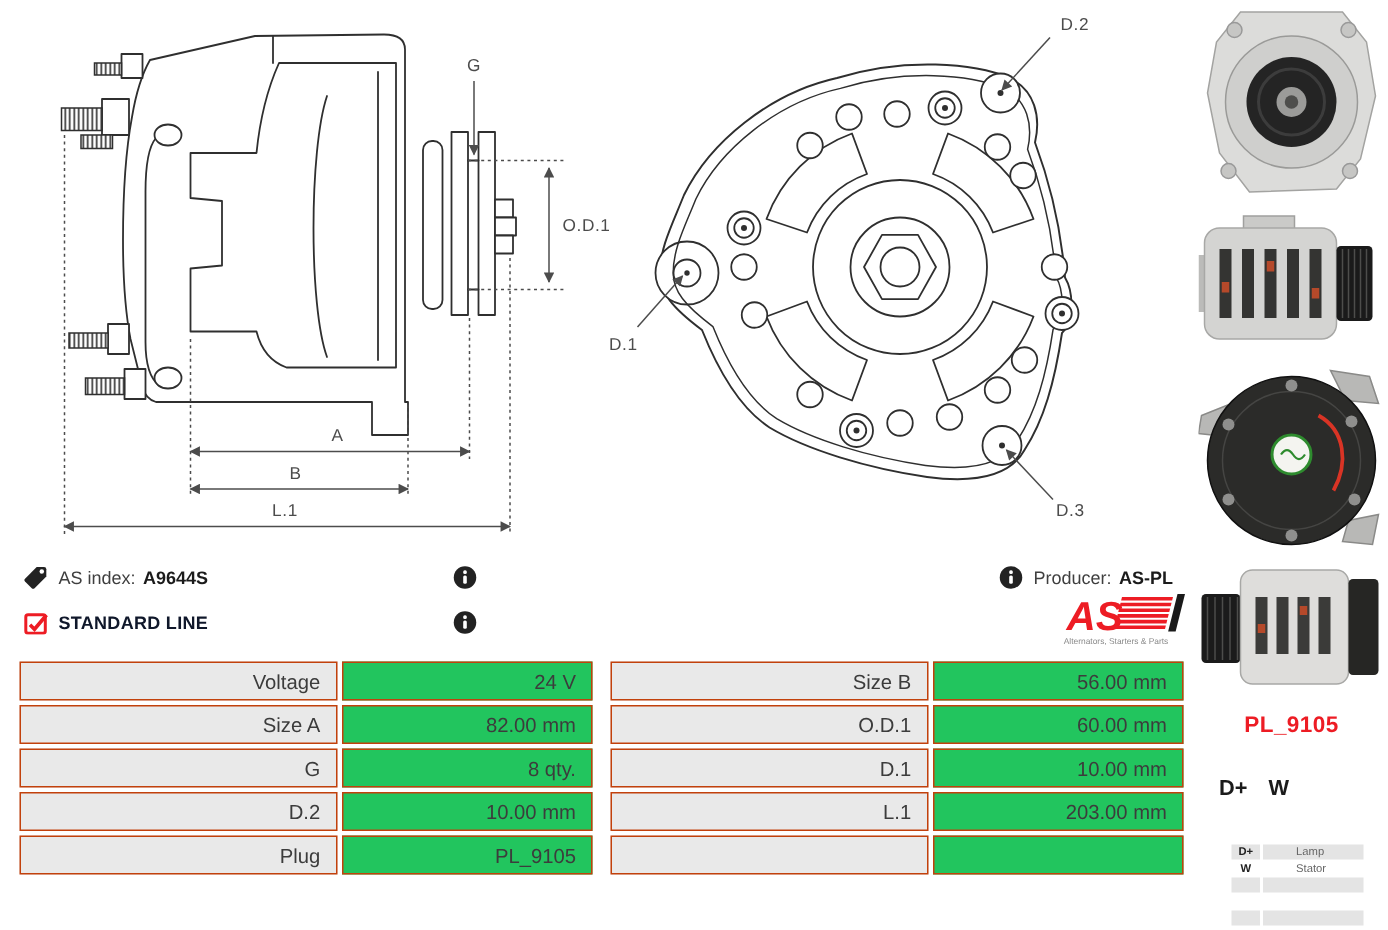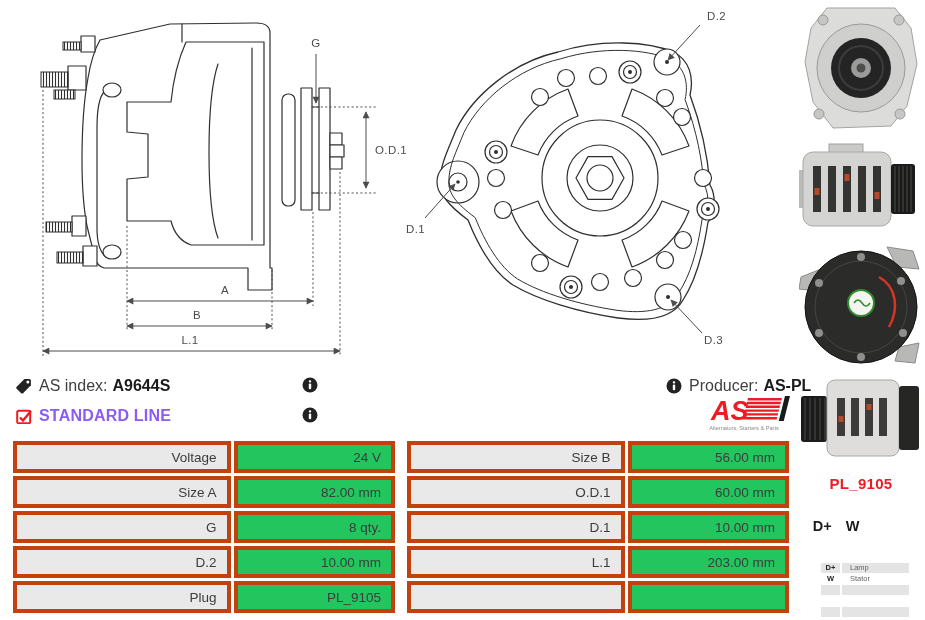--- a/index.html
+++ b/index.html
@@ -12,45 +12,45 @@
   .ln  { fill:none; stroke:#2f2f2f; stroke-width:1.2; stroke-linejoin:round; stroke-linecap:round; }
   .dimln { fill:none; stroke:#4c4c4c; stroke-width:1; }
   .dot   { stroke-dasharray:2 2.4; }
   text.dim { font-family:"Liberation Sans",sans-serif; font-size:11.5px; fill:#4c4c4c; letter-spacing:.4px; }
 
   
   .photos { position:absolute; left:799px; top:2px; width:124px; }
   .photos svg { display:block; }
 
   
-  .inforow { position:absolute; display:flex; align-items:center; font-size:16px; color:#3f3f3f; white-space:nowrap;text-align:right; }
+  .inforow { position:absolute; display:flex; align-items:center; font-size:12px; color:#3f3f3f; white-space:nowrap;text-align:right; }
   .inforow .ic { width:16px; height:16px; margin-right:7px; flex:0 0 auto; }
   .inforow b { color:#1b1b1b; margin-left:5px; }
-  .redtxt { color:#8b5cf6; font-weight:bold; letter-spacing:.2px; }
+  .redtxt { color:#0f172a; font-weight:bold; letter-spacing:.2px; }
 
   .aslogo { position:absolute; left:697px; top:394px; width:94px; height:38px; }
 
   
   .spec { position:absolute; left:10px; top:438px; display:flex; gap:6px; }
   table.spec-t { border-collapse:separate; border-spacing:3px; width:388px; table-layout:fixed; }
-  table.spec-t td { border:4px solid #c2410c; height:24px; padding:0 10px; font-size:13.5px;
+  table.spec-t td { border:1px solid #c2410c; height:24px; padding:0 10px; font-size:13.5px;
                     color:#3c3c3c; text-align:right; overflow:hidden; }
   td.lbl { background:#e9e9e9; width:50%; }
   td.val { background:#22c55e; }
 
   
   .plug-code { position:absolute; left:797px; top:475px; width:128px; text-align:center;
                font-size:15px; font-weight:bold; color:#ed1c24; letter-spacing:.3px; }
   .terminals { position:absolute; left:772px; top:518px; width:128px; text-align:center;
                font-size:14.5px; font-weight:bold; color:#1b1b1b; }
   .terminals span { margin:0 7px; }
   .legend { position:absolute; left:821px; top:563px; width:88px; font-size:7.5px; line-height:10px; }
   .lrow { display:flex; gap:2px; margin-bottom:1px; height:10px; }
   .lk { width:19px; text-align:center; font-weight:bold; color:#222; }
-  .lv { flex:1; padding-left:8px; color:#666; }
+  .lv { flex:1; padding-left:22px; color:#666; }
   .lrow-gray .lk, .lrow-gray .lv { background:#e4e4e4; }
   .lrow-white .lk, .lrow-white .lv { background:#fff; }
 </style>
 </head>
 <body>
 
 <div class="page">
 
   <svg class="dw" style="left:0;top:0;width:412px;height:368px" viewBox="0 0 412 368">
     <defs>

